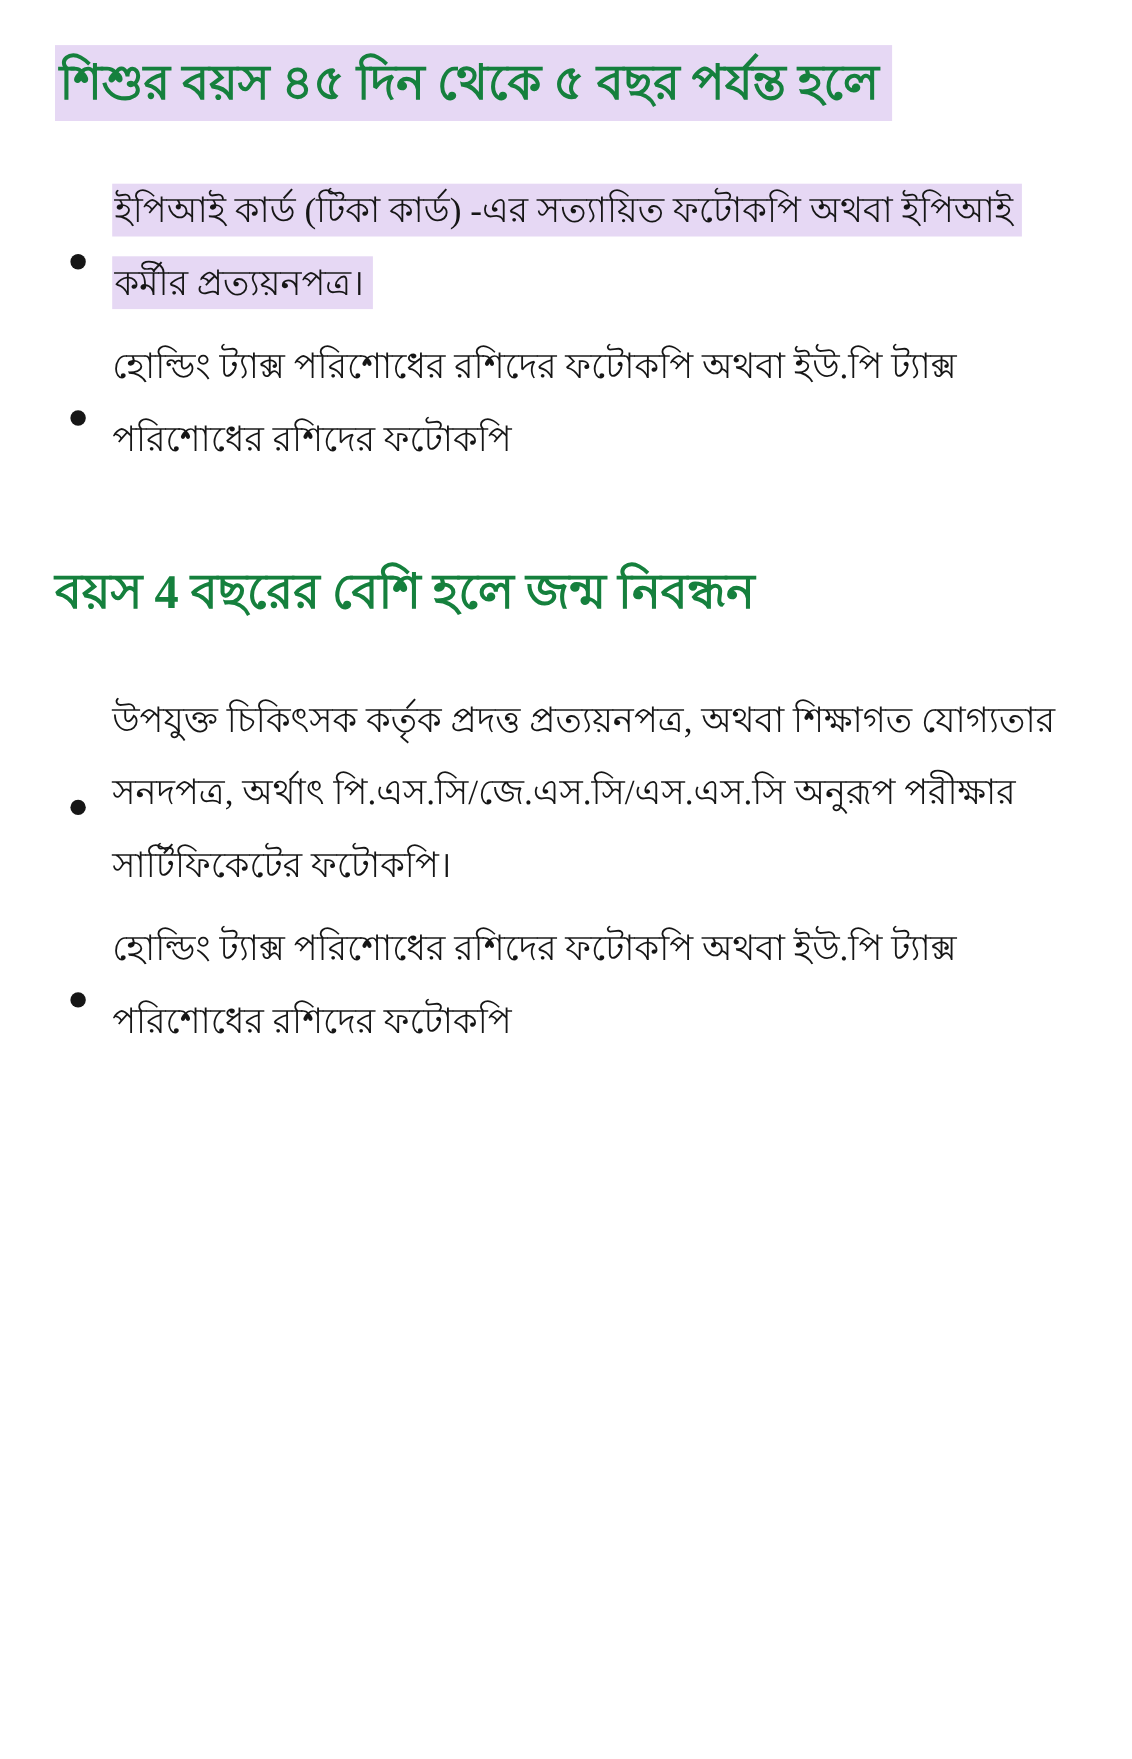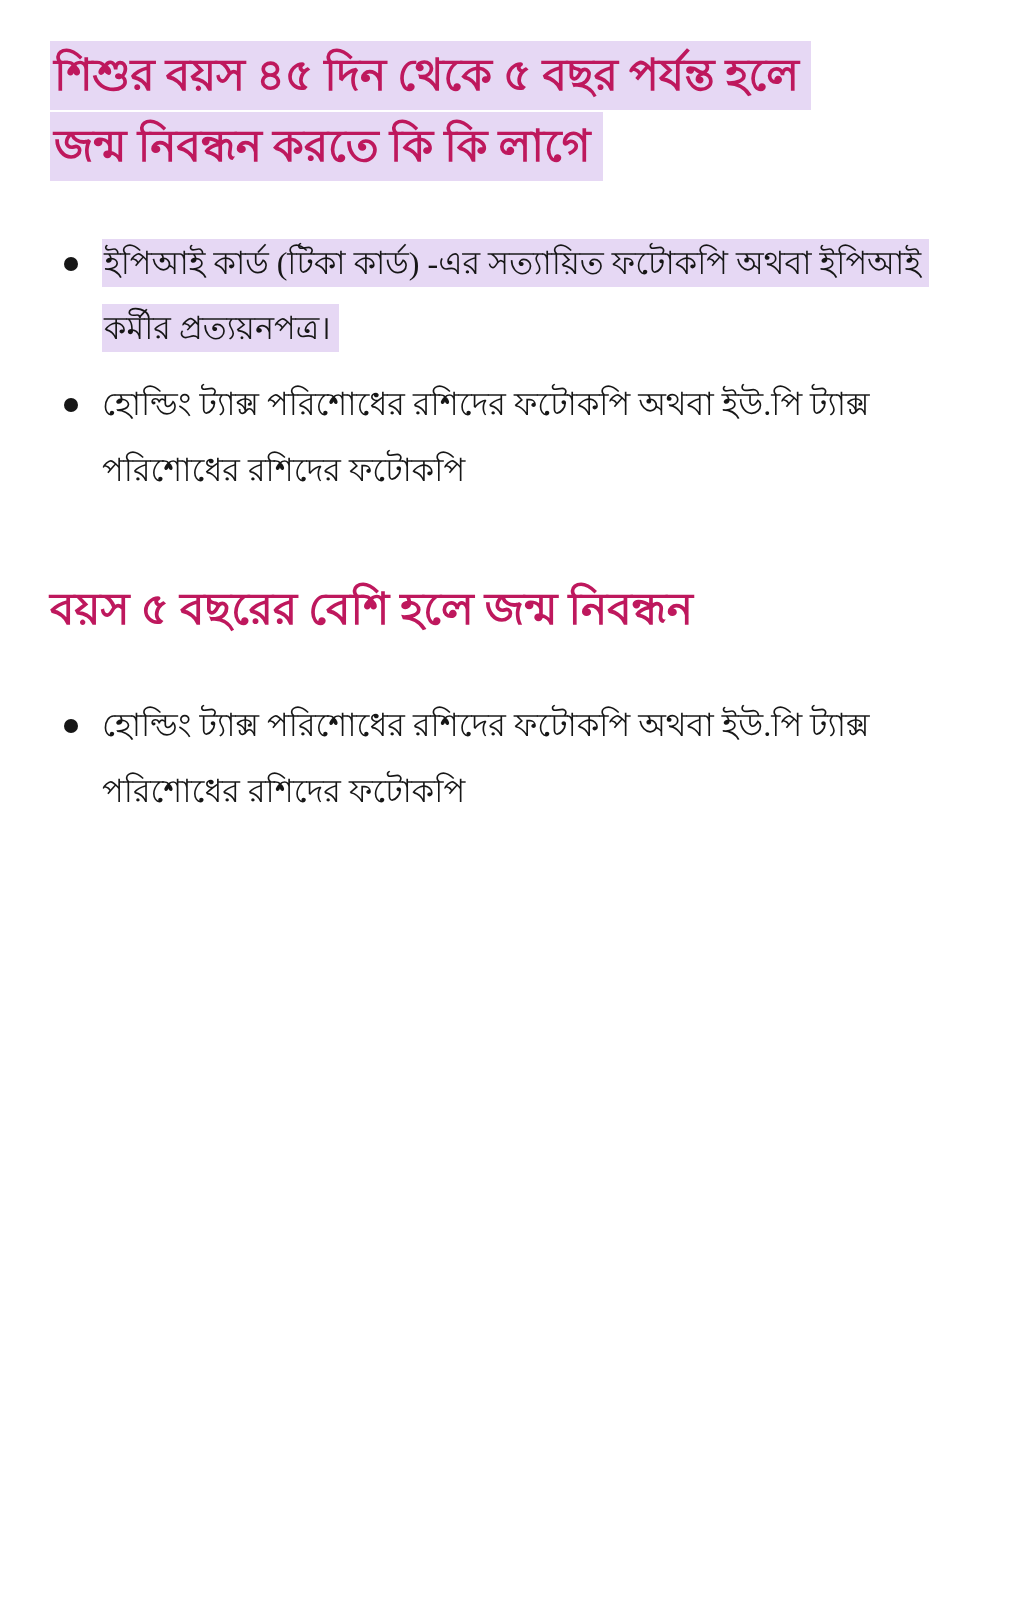--- a/index.html
+++ b/index.html
@@ -20,39 +20,39 @@
     min-height: 1599px;
     padding: 40px 52px 40px 50px;
   }
   
   .heading {
     margin: 0;
     font-size: 44px;
     font-weight: 700;
     line-height: 1.62;
     letter-spacing: 0;
-    color: #be185d;
+    color: #15803d;
   }
   .heading .hl {
     background: #e6d8f4;
     padding: 10px 12px 10px 4px;
     -webkit-box-decoration-break: clone;
     box-decoration-break: clone;
   }
   .heading-2 {
     margin: 70px 0 0 0;
   }
   
   .list {
     margin: 48px 0 0 0;
     padding: 0;
   }
   .item {
     display: flex;
-    align-items: flex-start;
+    align-items: center;
     margin: 0 0 10px 0;
     font-size: 32px;
     line-height: 2.06;
     color: #161616;
   }
   .dot {
     flex: 0 0 auto;
     width: 14px;
     height: 14px;
     margin: 26px 24px 0 14px;
@@ -69,45 +69,49 @@
     -webkit-box-decoration-break: clone;
     box-decoration-break: clone;
   }
 </style>
 </head>
 <body>
 
 <div class="page">
 
   <h1 class="heading heading-1">
-    <span class="hl"><span>শিশুর বয়স ৪৫ দিন থেকে ৫ বছর পর্যন্ত হলে</span><br><span>জন্ম নিবন্ধন করতে কি কি লাগে</span></span>
+    <span class="hl"><span>শিশুর বয়স ৪৫ দিন থেকে ৫ বছর পর্যন্ত হলে</span><br></span>
   </h1>
 
   <div class="list">
 
     <div class="item">
       <span class="dot"></span>
       <span class="txt"><span class="hl-item">ইপিআই কার্ড (টিকা কার্ড) -এর সত্যায়িত ফটোকপি অথবা ইপিআই কর্মীর প্রত্যয়নপত্র।</span></span>
     </div>
 
     <div class="item">
       <span class="dot"></span>
       <span class="txt">হোল্ডিং ট্যাক্স পরিশোধের রশিদের ফটোকপি অথবা ইউ.পি ট্যাক্স পরিশোধের রশিদের ফটোকপি</span>
     </div>
 
 
 
   </div>
 
   <h1 class="heading heading-2">
-    <span>বয়স ৫ বছরের বেশি হলে জন্ম নিবন্ধন</span><br>
+    <span>বয়স 4 বছরের বেশি হলে জন্ম নিবন্ধন</span><br>
   </h1>
 
   <div class="list">
 
+    <div class="item">
+      <span class="dot"></span>
+      <span class="txt">উপযুক্ত চিকিৎসক কর্তৃক প্রদত্ত প্রত্যয়নপত্র, অথবা শিক্ষাগত যোগ্যতার সনদপত্র, অর্থাৎ পি.এস.সি/জে.এস.সি/এস.এস.সি অনুরূপ পরীক্ষার সার্টিফিকেটের ফটোকপি।</span>
+    </div>
 
     <div class="item">
       <span class="dot"></span>
       <span class="txt">হোল্ডিং ট্যাক্স পরিশোধের রশিদের ফটোকপি অথবা ইউ.পি ট্যাক্স পরিশোধের রশিদের ফটোকপি</span>
     </div>
 
 
 
   </div>
 

